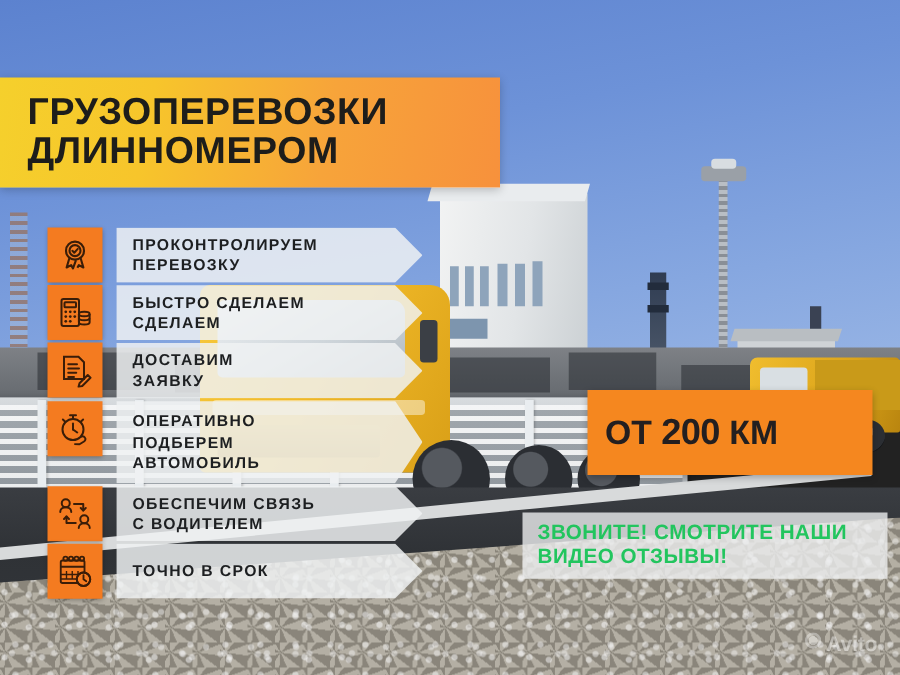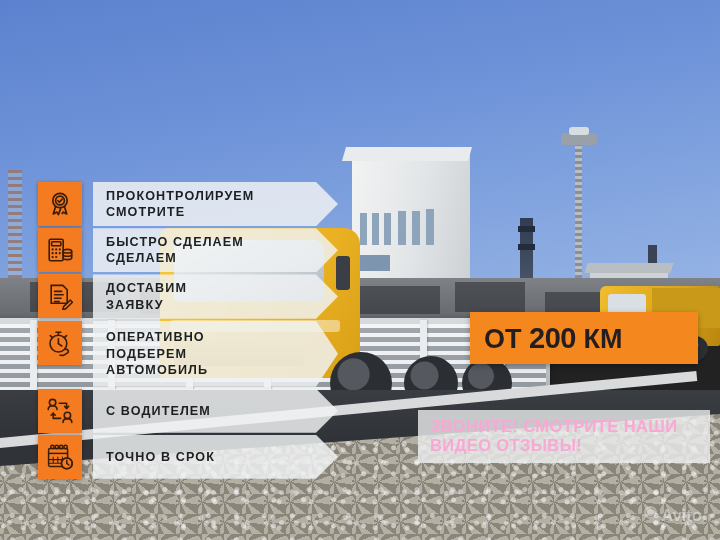--- a/index.html
+++ b/index.html
@@ -161,38 +161,38 @@
     clip-path:polygon(0 0,calc(100% - 22px) 0,100% 50%,calc(100% - 22px) 100%,0 100%);
   }
   .ftext span{
     color:#1d1f21;font-weight:bold;font-size:12.6px;line-height:1.28;
     letter-spacing:1.1px;white-space:nowrap;
   }
   .feature.tall3 .ftext{min-height:66px;}
 
   
   .pricebox{
-    position:absolute;left:470px;top:312px;width:228px;height:52px;
+    position:absolute;left:470px;top:312px;width:228px;height:68px;
     background:#F5871F;display:flex;flex-direction:column;justify-content:center;
     padding-left:14px;box-sizing:border-box;
     box-shadow:0 2px 6px rgba(0,0,0,.3);
   }
   .priceline{color:#231f20;font-size:27px;line-height:1.12;white-space:nowrap;font-weight:bold;}
   .priceline .num{font-size:29px;font-weight:bold;letter-spacing:-.5px;}
   .priceline .unit{font-weight:bold;}
   .priceline .pre{font-weight:bold;}
 
   
   .cta{
     position:absolute;left:418px;top:410px;width:292px;
     background:rgba(236,238,239,.80);
     padding:7px 10px 8px 12px;box-sizing:border-box;
   }
   .cta div{
-    color:#f9a8d4;font-weight:bold;font-size:16.5px;line-height:1.14;
+    color:#22c55e;font-weight:bold;font-size:16.5px;line-height:1.14;
     letter-spacing:.4px;white-space:nowrap;
   }
 
   
   .watermark{
     position:absolute;left:644px;top:506px;display:flex;align-items:flex-start;gap:4px;
     opacity:.42;
   }
   .watermark .wm-logo{
     width:13px;height:13px;border-radius:50%;
@@ -267,35 +267,39 @@
     <i class="wheel" style="left:462px;top:358px;width:50px;height:50px;"></i>
     <i class="wheel" style="left:636px;top:336px;width:26px;height:26px;"></i>
     <i class="wheel" style="left:682px;top:336px;width:26px;height:26px;"></i>
 
     <div class="road">
       <div class="edge"></div>
     </div>
     <div class="gravel"></div>
   </div>
 
+  <div class="title-banner">
+    <div class="l1">ГРУЗОПЕРЕВОЗКИ</div>
+    <div class="l2">ДЛИННОМЕРОМ</div>
+  </div>
 
   <div class="features">
 
     <div class="feature">
       <div class="ico">
         <svg width="28" height="28" viewBox="0 0 28 28" fill="none" stroke="#3a1d08" stroke-width="1.7">
           <circle cx="14" cy="10.5" r="7.2"></circle>
           <circle cx="14" cy="10.5" r="4.4"></circle>
           <path d="M11.9 10.6l1.5 1.6 2.8-3.1" stroke-width="1.6" stroke-linecap="round" stroke-linejoin="round"></path>
           <path d="M9.6 16.2L7.3 24l3.6-1.9 1.5 2.6 2.4-6.6M18.4 16.2L20.7 24l-3.6-1.9-1.2 2.1" stroke-linejoin="round"></path>
         </svg>
       </div>
       <div class="ftext">
         <span>ПРОКОНТРОЛИРУЕМ</span>
-        <span>СМОТРИТЕ</span>
+        <span>ПЕРЕВОЗКУ</span>
       </div>
     </div>
 
     <div class="feature">
       <div class="ico">
         <svg width="28" height="28" viewBox="0 0 28 28" fill="none" stroke="#3a1d08" stroke-width="1.6">
           <rect x="3.2" y="3.2" width="14" height="21.6" rx="1.6"></rect>
           <rect x="5.6" y="5.8" width="9.2" height="4" rx=".7"></rect>
           <circle cx="6.6" cy="13.4" r="1.1" fill="#3a1d08" stroke="none"></circle>
           <circle cx="10.2" cy="13.4" r="1.1" fill="#3a1d08" stroke="none"></circle>
@@ -355,20 +359,21 @@
           <path d="M2.2 12.6c0-2.4 2-3.8 4.4-3.8s4.4 1.4 4.4 3.8" stroke-linecap="round"></path>
           <circle cx="21.4" cy="18.4" r="3.2"></circle>
           <path d="M17 25.4c0-2.4 2-3.8 4.4-3.8s4.4 1.4 4.4 3.8" stroke-linecap="round"></path>
           <path d="M13.2 6.2h7.4v5.2" stroke-linecap="round" stroke-linejoin="round"></path>
           <path d="M18.6 9.4l2 2 2-2" stroke-linecap="round" stroke-linejoin="round"></path>
           <path d="M14.6 21.4H7.2v-5.2" stroke-linecap="round" stroke-linejoin="round"></path>
           <path d="M9.2 18.2l-2-2-2 2" stroke-linecap="round" stroke-linejoin="round"></path>
         </svg>
       </div>
       <div class="ftext">
+        <span>ОБЕСПЕЧИМ СВЯЗЬ</span>
         <span>С ВОДИТЕЛЕМ</span>
       </div>
     </div>
 
     <div class="feature">
       <div class="ico">
         <svg width="28" height="28" viewBox="0 0 28 28" fill="none" stroke="#3a1d08" stroke-width="1.5">
           <rect x="2.6" y="5.4" width="19" height="18" rx="1.4"></rect>
           <path d="M2.6 10.4h19"></path>
           <circle cx="6.4" cy="4" r="1.7"></circle>

